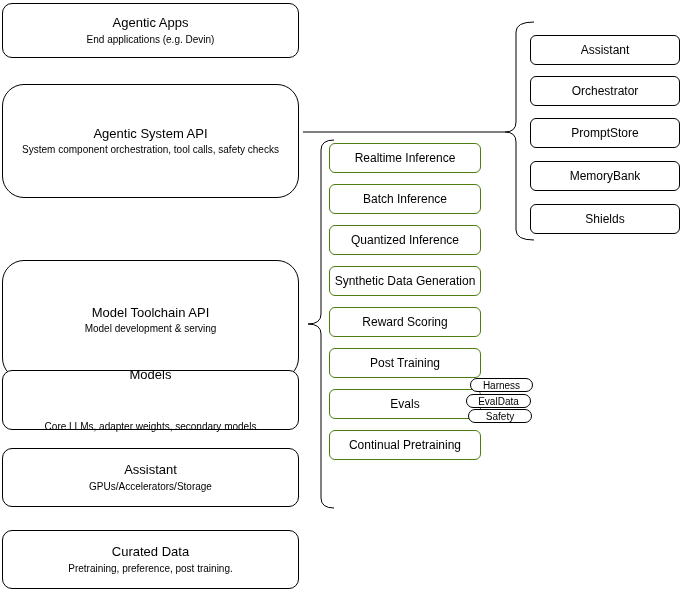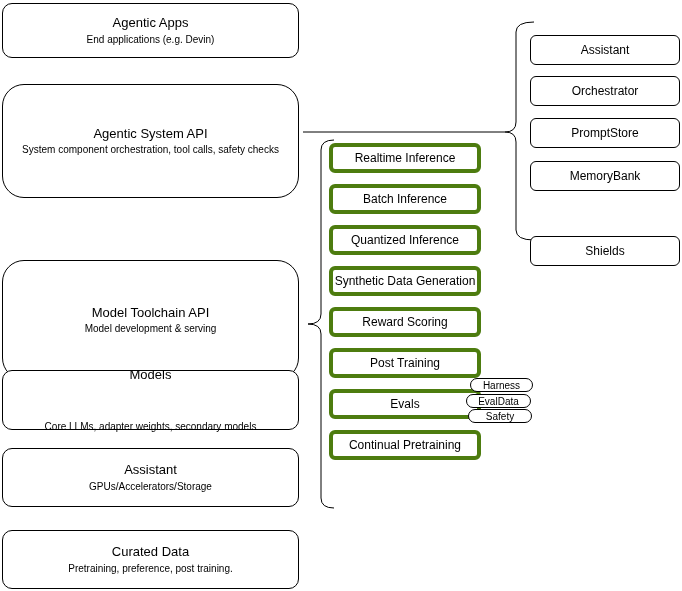--- a/index.html
+++ b/index.html
@@ -22,21 +22,21 @@
     justify-content:center;
     text-align:center;
   }
   .node .t{font-size:13px;line-height:1.35;}
   .node .s{font-size:10px;line-height:1.5;}
   .mnode{
     position:absolute;
     box-sizing:border-box;
     left:329px;width:152px;height:30px;
     background:#ffffff;
-    border:4px solid #4d7c0f;
+    border:1px solid #4d7c0f;
     border-radius:6px;
     display:flex;align-items:center;justify-content:center;
     font-size:12px;
     z-index:1;
   }
   .rnode{
     position:absolute;
     box-sizing:border-box;
     left:530px;width:150px;height:30px;
     background:#ffffff;
@@ -140,17 +140,17 @@
   </div>
   <div class="rnode" style="top:76px;">
     <span>Orchestrator</span>
   </div>
   <div class="rnode" style="top:118px;">
     <span>PromptStore</span>
   </div>
   <div class="rnode" style="top:161px;">
     <span>MemoryBank</span>
   </div>
-  <div class="rnode" style="top:204px;margin-top:32px;">
+  <div class="rnode" style="top:204px;">
     <span>Shields</span>
   </div>
 
 </div>
 
 </body></html>

